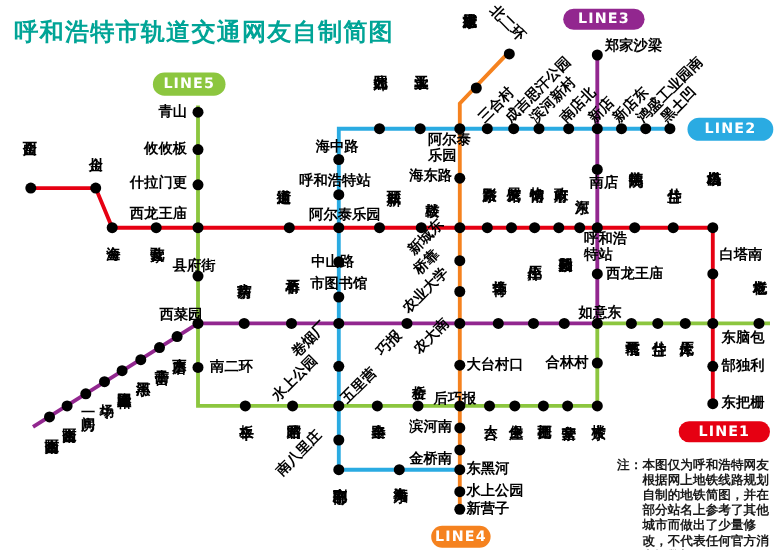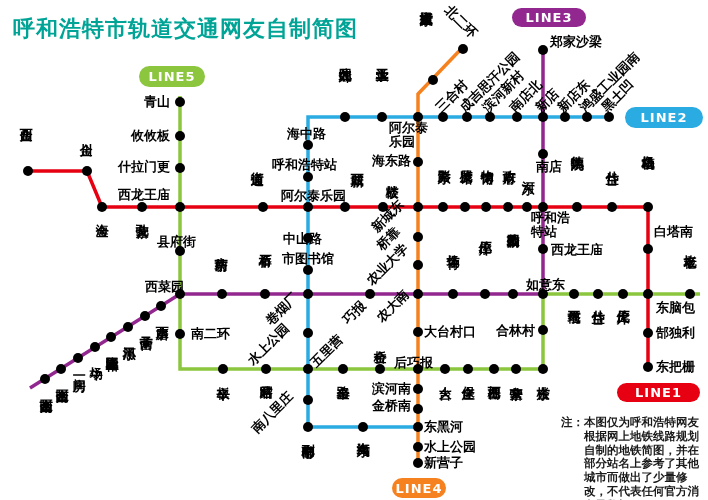--- a/index.html
+++ b/index.html
@@ -179,21 +179,21 @@
       <div class="lbl d" style="left: 379px; top: 241px;">桥靠</div>
       <div class="dot" style="left: 413px; top: 260px;"></div>
       <div class="lbl d" style="left: 369px; top: 276px;">农业大学</div>
       <div class="dot" style="left: 413px; top: 327px;"></div>
       <div class="lbl h" style="left: 424px; top: 325px;">大台村口</div>
       <div class="dot" style="left: 413px; top: 364px;"></div>
       <div class="lbl h" style="left: 394px; top: 356px;">后巧报</div>
       <div class="dot" style="left: 413px; top: 384px;"></div>
       <div class="lbl h" style="left: 372px; top: 382px;">滨河南</div>
       <div class="dot" style="left: 413px; top: 404px;"></div>
-      <div class="lbl h" style="left: 372px; top: 399px; font-family: Liberation Serif, serif;">金桥南</div>
+      <div class="lbl h" style="left: 372px; top: 410px; font-family: Liberation Serif, serif;">金桥南</div>
       <div class="dot" style="left: 175px; top: 97px;"></div>
       <div class="lbl h" style="left: 144px; top: 95px;">青山</div>
       <div class="dot" style="left: 175px; top: 131px;"></div>
       <div class="lbl h" style="left: 131px; top: 129px;">攸攸板</div>
       <div class="dot" style="left: 175px; top: 163px;"></div>
       <div class="lbl h" style="left: 118px; top: 160px;">什拉门更</div>
       <div class="dot" style="left: 175px; top: 246px;"></div>
       <div class="lbl h" style="left: 157px; top: 235px;">县府街</div>
       <div class="dot" style="left: 175px; top: 329px;"></div>
       <div class="lbl h" style="left: 191px; top: 327px;">南二环</div>

